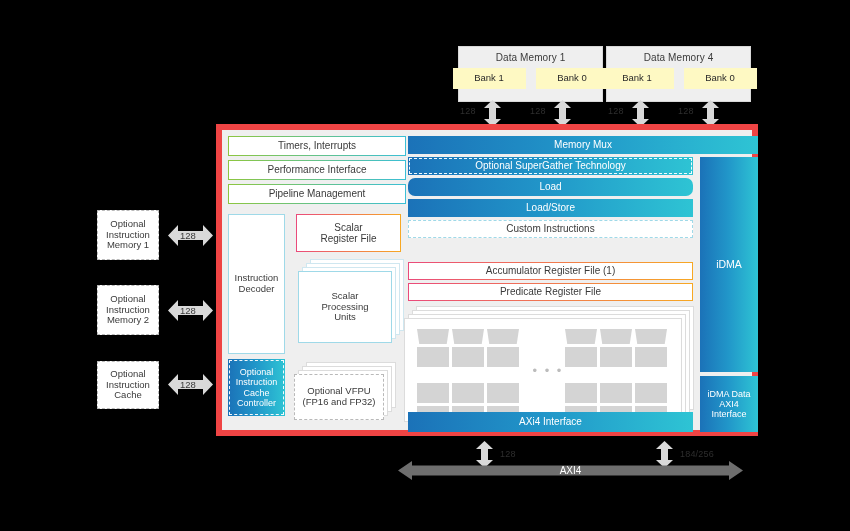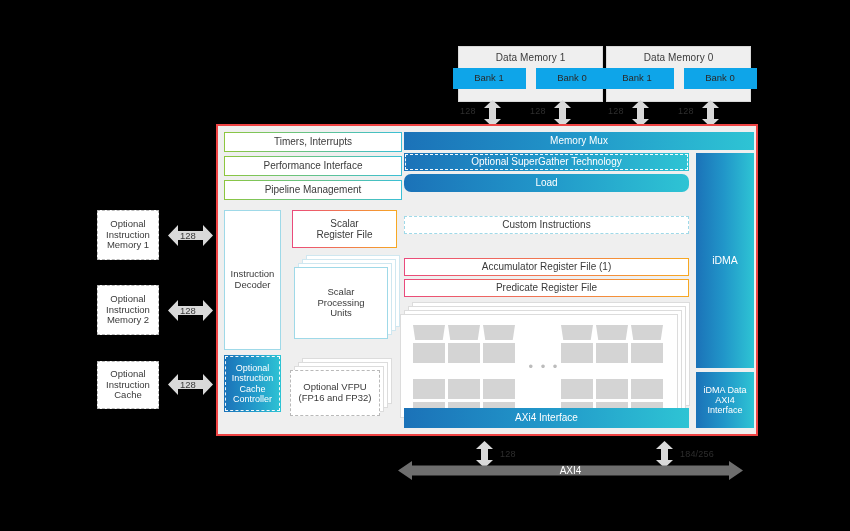--- a/index.html
+++ b/index.html
@@ -24,32 +24,32 @@
     background: #efefef;
     border: 1px solid #d8d8d8;
     display: flex; flex-direction: column; align-items: center;
     padding-top: 5px;
   }
   .memblock-title {
     font-size: 10px; color: #3b3b3b; letter-spacing: .1px;
   }
   .bankrow { display: flex; gap: 10px; margin-top: 5px; }
   .bank {
-    background: #0ea5e9; color: #2a2a2a; font-size: 9.5px;
+    background: #fef9c3; color: #2a2a2a; font-size: 9.5px;
     width: 73px; height: 21px;
   }
 
   
   .varrow { width: 17px; height: 27px; }
   .lbl-dark { font-size: 9px; color: #2e2e2e; letter-spacing: .2px; }
 
   
   #chip {
     left: 216px; top: 124px; width: 542px; height: 312px;
-    background: #efefef; border: 2px solid #ef4444;
+    background: #efefef; border: 6px solid #ef4444;
   }
 
   
   .gbox {
     background: #fff; font-size: 10px; color: #3a3a3a;
     border: 1px solid transparent;
     background-image: linear-gradient(#fff,#fff),
                       linear-gradient(90deg,#8dc63f,#3bbfd6);
     background-origin: border-box;
     background-clip: padding-box, border-box;
@@ -109,21 +109,21 @@
 
   <div class="abs memblock" style="left:458px; top:46px; width:145px; height:56px;">
     <div class="memblock-title">Data Memory 1</div>
     <div class="bankrow">
       <div class="bank ctr">Bank 1</div>
       <div class="bank ctr">Bank 0</div>
     </div>
   </div>
 
   <div class="abs memblock" style="left:606px; top:46px; width:145px; height:56px;">
-    <div class="memblock-title">Data Memory 0</div>
+    <div class="memblock-title">Data Memory 4</div>
     <div class="bankrow">
       <div class="bank ctr">Bank 1</div>
       <div class="bank ctr">Bank 0</div>
     </div>
   </div>
 
   <div class="abs lbl-dark" style="left:460px; top:106px;">128</div>
   <svg class="abs varrow" style="left:484px; top:100px;" viewBox="0 0 17 27">
     <polygon points="8.5,0 17,8 12,8 12,19 17,19 8.5,27 0,19 5,19 5,8 0,8" fill="#d9d9d9"></polygon>
   </svg>
@@ -199,20 +199,21 @@
     <div class="abs dashgray ctr" style="left:72px; top:244px; width:90px; height:46px; white-space:pre-line; font-size:9.5px; color:#3a3a3a;">Optional VFPU
 (FP16 and FP32)</div>
 
     <div class="abs bluebar ctr" style="left:186px; top:6px; width:350px; height:18px;">Memory Mux</div>
 
     <div class="abs bluebar" style="left:186px; top:27px; width:285px; height:18px; padding:1px;">
       <div class="dashwhite ctr" style="width:100%; height:100%;">Optional SuperGather Technology</div>
     </div>
 
     <div class="abs bluebar ctr" style="left:186px; top:48px; width:285px; height:18px;border-radius:7px;">Load</div>
+    <div class="abs bluebar ctr" style="left:186px; top:69px; width:285px; height:18px;">Load/Store</div>
 
     <div class="abs dashlite ctr" style="left:186px; top:90px; width:285px; height:18px; font-size:10px; color:#3a3a3a;">Custom Instructions</div>
     <div class="abs pbox ctr" style="left:186px; top:132px; width:285px; height:18px;">Accumulator Register File (1)</div>
     <div class="abs pbox ctr" style="left:186px; top:153px; width:285px; height:18px;">Predicate Register File</div>
 
     <div class="stack-layer gray" style="left:194px; top:176px; width:278px; height:104px;"></div>
     <div class="stack-layer gray" style="left:190px; top:180px; width:278px; height:104px;"></div>
     <div class="stack-layer gray" style="left:186px; top:184px; width:278px; height:104px;"></div>
     <div class="abs" style="left:182px; top:188px; width:278px; height:104px; background:#fff; border:1px solid #dcdcdc;">
 

